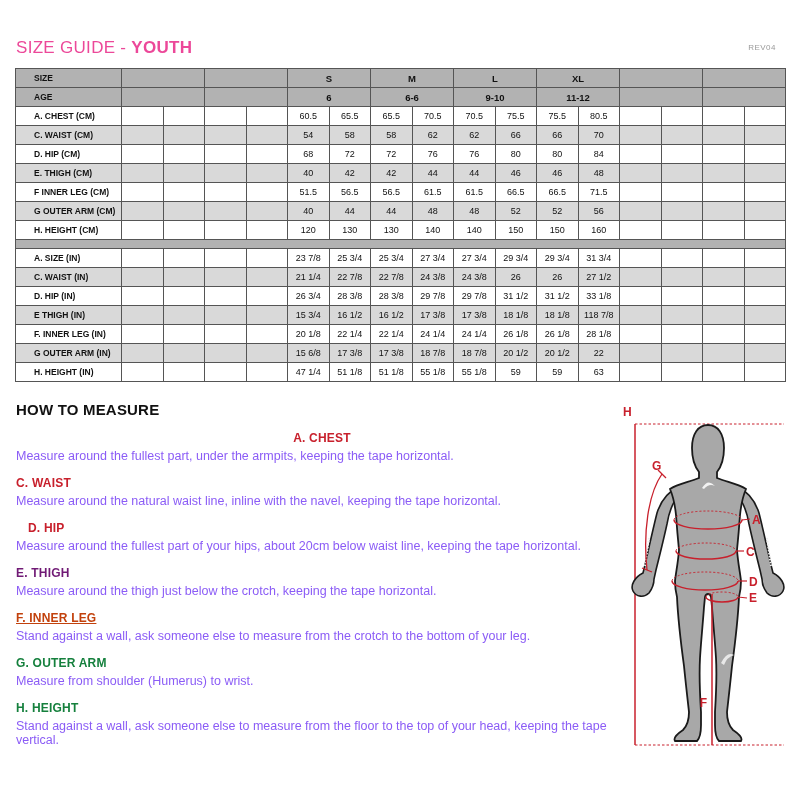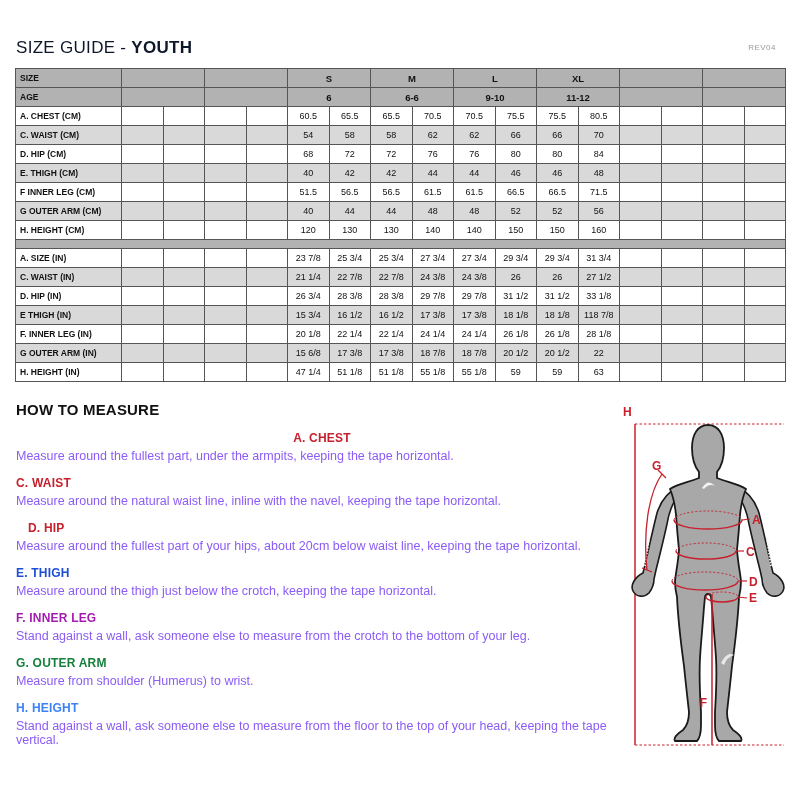--- a/index.html
+++ b/index.html
@@ -1,24 +1,24 @@
 <!DOCTYPE html>
 <html><head>
 <meta charset="utf-8">
 <style>
   html,body{margin:0;padding:0;background:#fff;}
   body{width:800px;height:800px;position:relative;font-family:"Liberation Sans",sans-serif;color:#1a1a1a;overflow:hidden;}
 
-  .page-title{position:absolute;left:16px;top:38px;font-size:17px;letter-spacing:.3px;color:#0f172a;font-weight:400;}
+  .page-title{position:absolute;left:16px;top:38px;font-size:17px;letter-spacing:.3px;color:#ec4899;font-weight:400;}
   .page-title b{font-weight:700;}
   .rev{position:absolute;right:24px;top:43px;font-size:8px;color:#9a9a9a;letter-spacing:.5px;}
 
   table.size-table{position:absolute;left:15px;top:68px;width:770px;border-collapse:collapse;table-layout:fixed;}
   table.size-table td{border:1px solid #555;height:18px;padding:0;font-size:9px;text-align:center;vertical-align:middle;color:#111;overflow:hidden;white-space:nowrap;}
-  table.size-table td.lbl{text-align:left;padding-left:4px;font-weight:700;font-size:8.5px;margin-top:48px;}
+  table.size-table td.lbl{text-align:left;padding-left:18px;font-weight:700;font-size:8.5px;margin-top:48px;}
   tr.hdr td{background:#b2b2b2;font-weight:700;font-size:9.5px;}
   tr.alt td{background:#d9d9d9;}
   tr.sep td{background:#b2b2b2;height:8px;}
 
   .measure{position:absolute;left:16px;top:401px;width:612px;}
   .measure h2{margin:0 0 13px 0;font-size:15px;color:#111;letter-spacing:.2px;}
   .m-item{margin-bottom:13px;}
   .m-item h3{margin:0 0 4px 0;font-size:12px;letter-spacing:.2px;}
   .m-item p{margin:0;font-size:12.5px;color:#8b5cf6;}
 
@@ -340,33 +340,33 @@
       </div>
       <div class="m-item">
         <h3 style="color: rgb(200, 32, 44);">C. WAIST</h3>
         <p>Measure around the natural waist line, inline with the navel, keeping the tape horizontal.</p>
       </div>
       <div class="m-item">
         <h3 style="color: rgb(200, 32, 44); padding-left: 12px;">D. HIP</h3>
         <p>Measure around the fullest part of your hips, about 20cm below waist line, keeping the tape horizontal.</p>
       </div>
       <div class="m-item">
-        <h3 style="color: #1d4ed8;">E. THIGH</h3>
+        <h3 style="color: #701a75;">E. THIGH</h3>
         <p>Measure around the thigh just below the crotch, keeping the tape horizontal.</p>
       </div>
       <div class="m-item">
-        <h3 style="color: #a21caf;">F. INNER LEG</h3>
+        <h3 style="color: #c2410c; text-decoration: underline;">F. INNER LEG</h3>
         <p>Stand against a wall, ask someone else to measure from the crotch to the bottom of your leg.</p>
       </div>
       <div class="m-item">
         <h3 style="color: #15803d;">G. OUTER ARM</h3>
         <p>Measure from shoulder (Humerus) to wrist.</p>
       </div>
       <div class="m-item">
-        <h3 style="color: #3b82f6;">H. HEIGHT</h3>
+        <h3 style="color: #15803d;">H. HEIGHT</h3>
         <p>Stand against a wall, ask someone else to measure from the floor to the top of your head, keeping the tape vertical.</p>
       </div>
     </div>
 </div>
 
 <div class="figure-wrap">
   <svg width="180" height="372" viewBox="0 0 180 372">
 
     <line x1="19" y1="26" x2="19" y2="347" stroke="#c8202c" stroke-width="1.5"></line>
     <line x1="19" y1="26" x2="168" y2="26" stroke="#c8202c" stroke-width="1" stroke-dasharray="2.5,2"></line>

